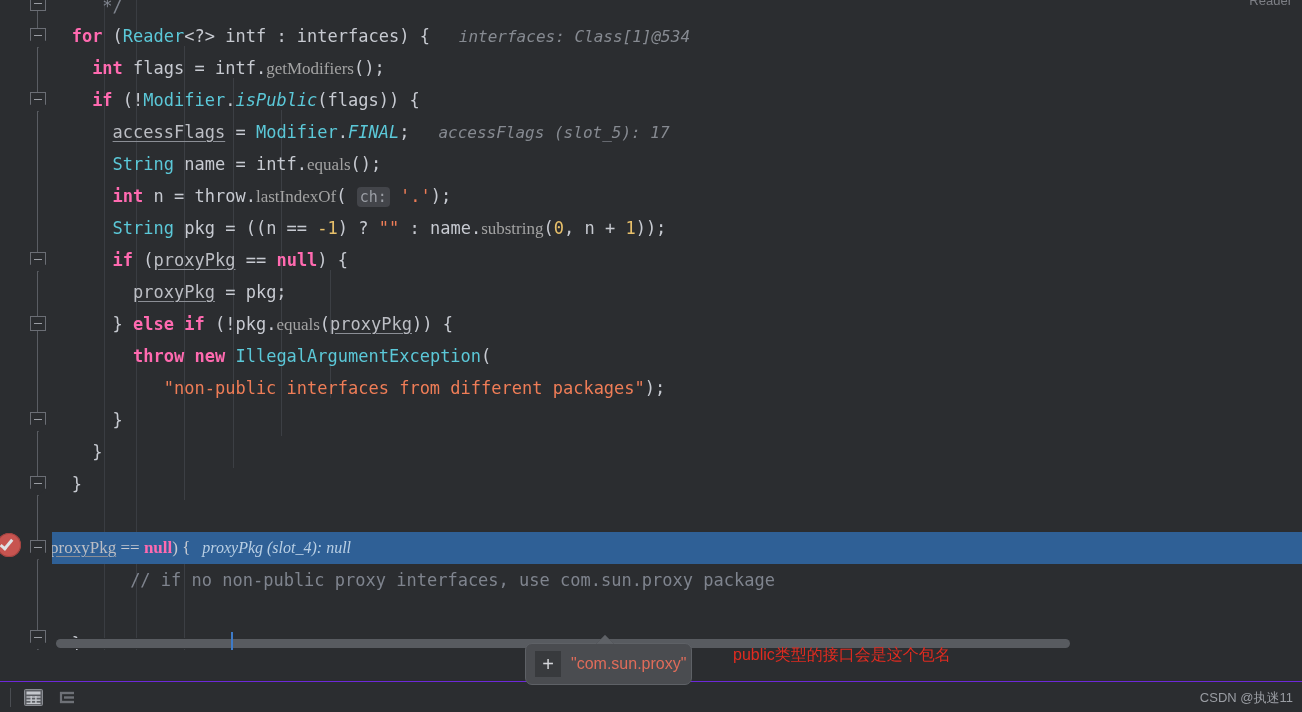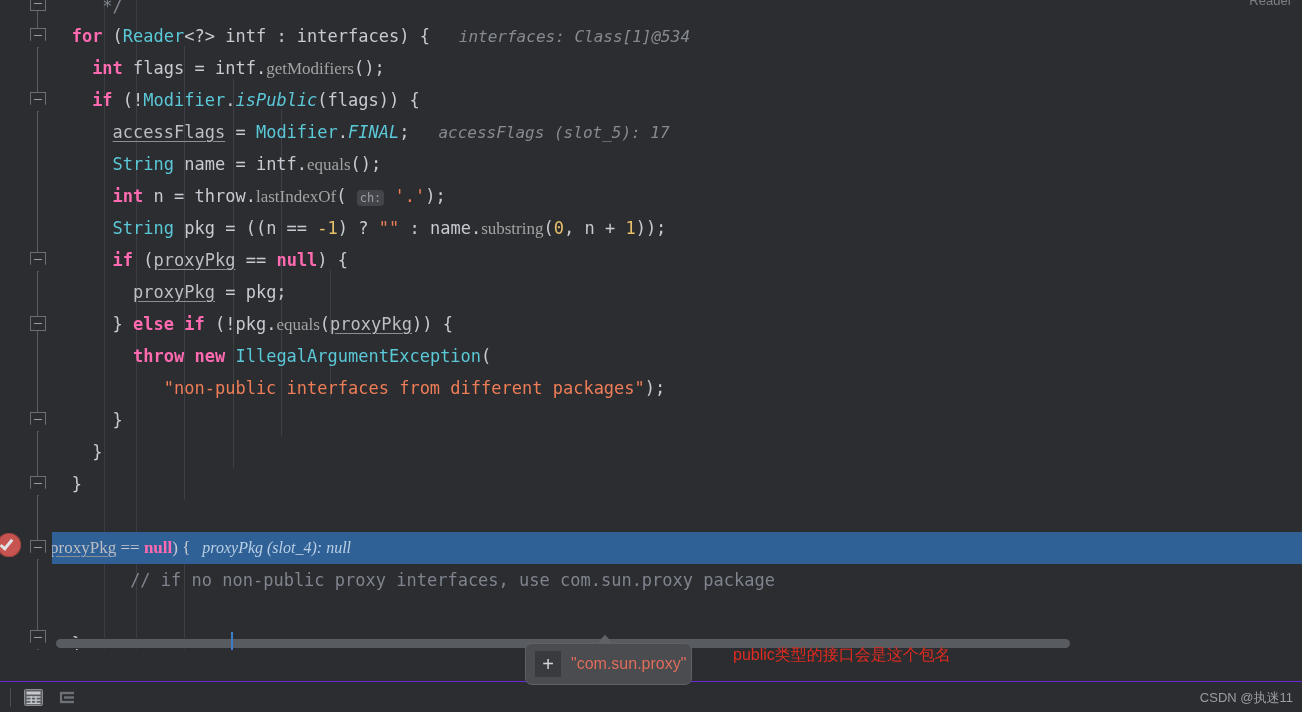--- a/index.html
+++ b/index.html
@@ -154,21 +154,21 @@
     font-size: 16px;
   }
   .hint-onsel { color: #b9cfe4; }
 
   
   .param-hint {
     background: #43454a;
     color: #9b9ea5;
     border-radius: 4px;
     padding: 1px 3px;
-    font-size: 12px;
+    font-size: 15px;
     font-style: normal;
   }
 
   
   .hl-box {
     background: #4e5156;
   }
 
   
   #reader-label {

